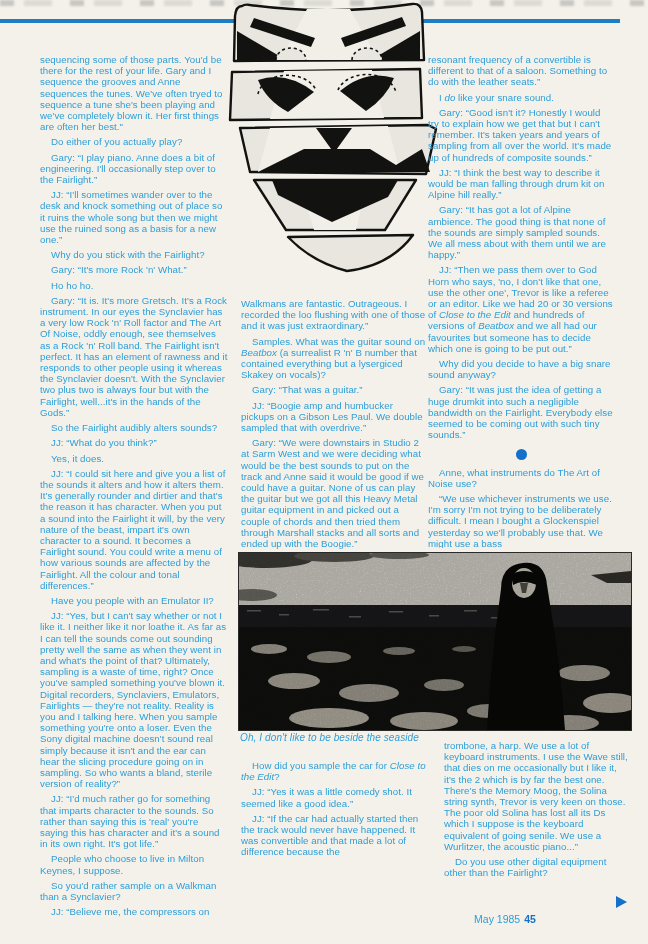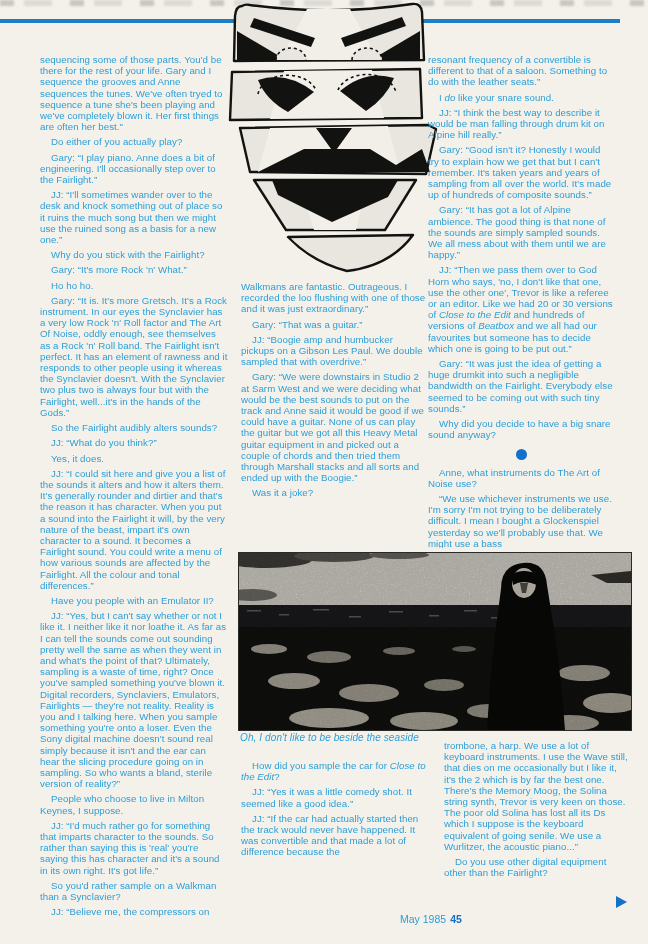--- a/index.html
+++ b/index.html
@@ -30,21 +30,21 @@
     font-size:9.7px;
     line-height:11.2px;
     letter-spacing:0.05px;
     overflow:hidden;
     text-align:left;
   }
   .col p{margin:4px;}
   .col p.ind{text-indent:11px;}
   .col i{font-style:italic;}
   .col-left{left:36px;top:50px;width:196px;height:868px;}
-  .col-mid-top{left:237px;top:277px;width:195px;height:266px;}
+  .col-mid-top{left:237px;top:294px;width:195px;height:266px;}
   .col-right-top{left:424px;top:50px;width:194px;height:498px;}
   .col-mid-bottom{left:237px;top:756px;width:195px;height:162px;}
   .col-right-bottom{left:440px;top:736px;width:194px;height:142px;}
 
   .dot-sep{
     width:11px;height:11px;border-radius:50%;
     background:#1470c8;
     margin:8px auto 7px auto;
   }
 
@@ -55,21 +55,21 @@
   }
   .photo svg{display:block;width:100%;height:100%;}
 
   .caption{
     position:absolute;left:240px;top:732px;width:390px;
     color:#2d9ed8;font-size:10px;font-style:italic;letter-spacing:.1px;
   }
 
   .footer{
     position:absolute;left:400px;top:913px;width:210px;
-    text-align:left;color:#2d9ed8;font-size:10.5px;
+    text-align:center;color:#2d9ed8;font-size:10.5px;
   }
   .footer .pageno{font-weight:bold;color:#1470c8;margin-left:4px;}
   .next-arrow{
     position:absolute;left:616px;top:896px;
     width:0;height:0;
     border-top:6px solid transparent;
     border-bottom:6px solid transparent;
     border-left:11px solid #1470c8;
   }
 </style>
@@ -121,52 +121,53 @@
       <g stroke="#121210" stroke-width="2.4" stroke-linejoin="round">
         <path d="M60,237 L185,235 Q162,266 119,271 Q84,262 60,237 Z" fill="#e9e6e0"></path>
       </g>
     </svg>
   </div>
 
   <div class="col col-left">
       <p class="para">sequencing some of those parts. You'd be there for the rest of your life. Gary and I sequence the grooves and Anne sequences the tunes. We've often tryed to sequence a tune she's been playing and we've completely blown it. Her first things are often her best."</p>
       <p class="para ind">Do either of you actually play?</p>
       <p class="para ind">Gary: “I play piano. Anne does a bit of engineering. I'll occasionally step over to the Fairlight.”</p>
-      <p class="para ind">JJ: “I'll sometimes wander over to the desk and knock something out of place so it ruins the much song but then we might use the ruined song as a basis for a new one.”</p>
+      <p class="para ind">JJ: “I'll sometimes wander over to the desk and knock something out of place so it ruins the whole song but then we might use the ruined song as a basis for a new one.”</p>
       <p class="para ind">Why do you stick with the Fairlight?</p>
       <p class="para ind">Gary: “It's more Rock 'n' What.”</p>
       <p class="para ind">Ho ho ho.</p>
       <p class="para ind">Gary: “It is. It's more Gretsch. It's a Rock instrument. In our eyes the Synclavier has a very low Rock 'n' Roll factor and The Art Of Noise, oddly enough, see themselves as a Rock 'n' Roll band. The Fairlight isn't perfect. It has an element of rawness and it responds to other people using it whereas the Synclavier doesn't. With the Synclavier two plus two is always four but with the Fairlight, well...it's in the hands of the Gods.”</p>
       <p class="para ind">So the Fairlight audibly alters sounds?</p>
       <p class="para ind">JJ: “What do you think?”</p>
       <p class="para ind">Yes, it does.</p>
       <p class="para ind">JJ: “I could sit here and give you a list of the sounds it alters and how it alters them. It's generally rounder and dirtier and that's the reason it has character. When you put a sound into the Fairlight it will, by the very nature of the beast, impart it's own character to a sound. It becomes a Fairlight sound. You could write a menu of how various sounds are affected by the Fairlight. All the colour and tonal differences.”</p>
       <p class="para ind">Have you people with an Emulator II?</p>
       <p class="para ind">JJ: “Yes, but I can't say whether or not I like it. I neither like it nor loathe it. As far as I can tell the sounds come out sounding pretty well the same as when they went in and what's the point of that? Ultimately, sampling is a waste of time, right? Once you've sampled something you've blown it. Digital recorders, Synclaviers, Emulators, Fairlights — they're not reality. Reality is you and I talking here. When you sample something you're onto a loser. Even the Sony digital machine doesn't sound real simply because it isn't and the ear can hear the slicing procedure going on in sampling. So who wants a bland, sterile version of reality?”</p>
+      <p class="para ind">JJ: “I'd much rather go for something that imparts character to the sounds. So rather than saying this is 'real' you're saying this has character and it's a sound in its own right. It's got life.”</p>
       <p class="para ind">People who choose to live in Milton Keynes, I suppose.</p>
-      <p class="para ind">JJ: “I'd much rather go for something that imparts character to the sounds. So rather than saying this is 'real' you're saying this has character and it's a sound in its own right. It's got life.”</p>
       <p class="para ind">So you'd rather sample on a Walkman than a Synclavier?</p>
       <p class="para ind">JJ: “Believe me, the compressors on</p>
     </div>
   <div class="col col-mid-top">
       <p class="para">Walkmans are fantastic. Outrageous. I recorded the loo flushing with one of those and it was just extraordinary.”</p>
+      <p class="para ind">Samples. What was the guitar sound on <i>Beatbox</i> (a surrealist R 'n' B number that contained everything but a lysergiced Skakey on vocals)?</p>
       <p class="para ind">Gary: “That was a guitar.”</p>
       <p class="para ind">JJ: “Boogie amp and humbucker pickups on a Gibson Les Paul. We double sampled that with overdrive.”</p>
       <p class="para ind">Gary: “We were downstairs in Studio 2 at Sarm West and we were deciding what would be the best sounds to put on the track and Anne said it would be good if we could have a guitar. None of us can play the guitar but we got all this Heavy Metal guitar equipment in and picked out a couple of chords and then tried them through Marshall stacks and all sorts and ended up with the Boogie.”</p>
       <p class="para ind">Was it a joke?</p>
     </div>
   <div class="col col-right-top">
       <p class="para">resonant frequency of a convertible is different to that of a saloon. Something to do with the leather seats.”</p>
       <p class="para ind">I <i>do</i> like your snare sound.</p>
+      <p class="para ind">Gary: “Good isn't it? Honestly I would try to explain how we get that but I can't remember. It's taken years and years of sampling from all over the world. It's made up of hundreds of composite sounds.”</p>
       <p class="para ind">JJ: “I think the best way to describe it would be man falling through drum kit on Alpine hill really.”</p>
-      <p class="para ind">Gary: “Good isn't it? Honestly I would try to explain how we get that but I can't remember. It's taken years and years of sampling from all over the world. It's made up of hundreds of composite sounds.”</p>
       <p class="para ind">Gary: “It has got a lot of Alpine ambience. The good thing is that none of the sounds are simply sampled sounds. We all mess about with them until we are happy.”</p>
       <p class="para ind">JJ: “Then we pass them over to God Horn who says, 'no, I don't like that one, use the other one', Trevor is like a referee or an editor. Like we had 20 or 30 versions of <i>Close to the Edit</i> and hundreds of versions of <i>Beatbox</i> and we all had our favourites but someone has to decide which one is going to be put out.”</p>
+      <p class="para ind">Why did you decide to have a big snare sound anyway?</p>
       <p class="para ind">Gary: “It was just the idea of getting a huge drumkit into such a negligible bandwidth on the Fairlight. Everybody else seemed to be coming out with such tiny sounds.”</p>
-      <p class="para ind">Why did you decide to have a big snare sound anyway?</p>
       <div class="dot-sep"></div>
       <p class="para ind">Anne, what instruments do The Art of Noise use?</p>
       <p class="para ind">“We use whichever instruments we use. I'm sorry I'm not trying to be deliberately difficult. I mean I bought a Glockenspiel yesterday so we'll probably use that. We might use a bass</p>
     </div>
 
   <div class="photo">
     <svg viewBox="0 0 392 177" xmlns="http://www.w3.org/2000/svg">
       <defs>
         <filter id="grain" x="0" y="0" width="100%" height="100%">
           <feTurbulence type="fractalNoise" baseFrequency="0.7" numOctaves="2" result="n"></feTurbulence>

